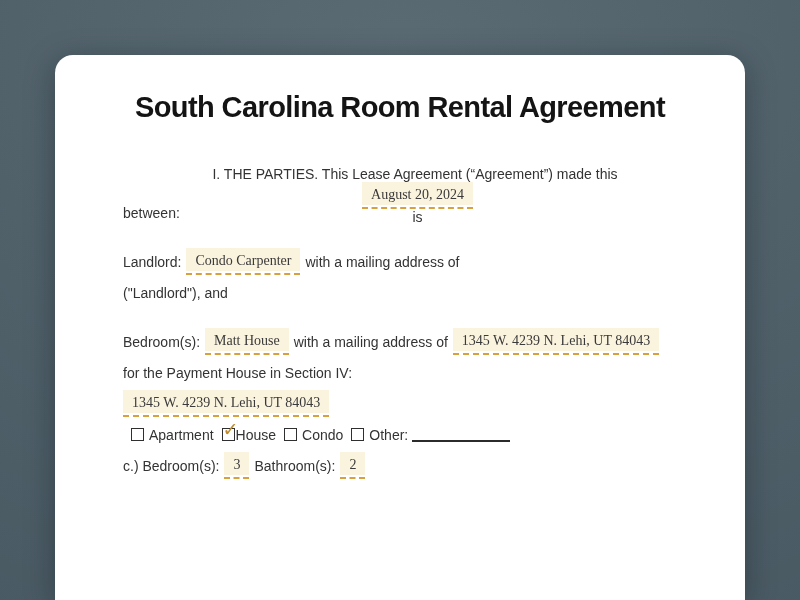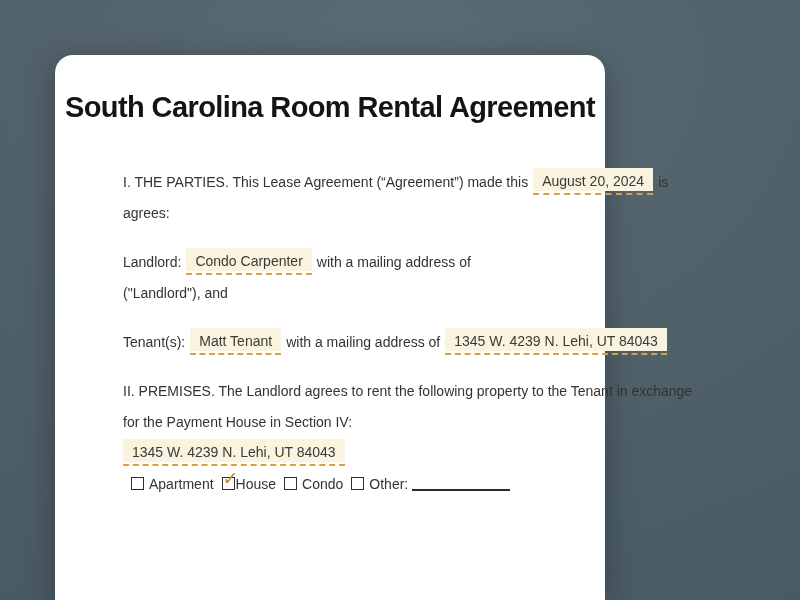--- a/index.html
+++ b/index.html
@@ -3,48 +3,49 @@
 <meta charset="utf-8">
 <style>
   * { margin:0; padding:0; box-sizing:border-box; }
   html,body { width:800px; height:600px; overflow:hidden; }
   body {
     font-family: "Liberation Sans", "DejaVu Sans", sans-serif;
     background:
       radial-gradient(120% 120% at 50% 10%, #5b6b74 0%, #51616a 45%, #485862 100%);
   }
   .card {
-    position:absolute; left:55px; top:55px; width:550px; height:545px;
+    position:absolute; left:55px; top:55px; width:690px; height:545px;
     background:#ffffff; border-radius:18px 18px 0 0;
     box-shadow: 0 6px 30px rgba(10,22,28,0.38);
   }
   .doc-title {
     margin-top:36px; text-align:center;
     font-size:29px; font-weight:bold; letter-spacing:-0.6px; color:#141414;
   }
   .content {
     padding:0 38px 0 68px;
     font-size:14px; color:#333333;
   }
   .line {
     height:31px; display:flex; align-items:center; white-space:pre;
   }
   .line > * + * { margin-left:5px; }
   .para-gap { margin-top:18px; }
-  .first-para { margin-top:42px; }
+  .first-para { margin-top:42px;flex-direction:column; }
   .field {
     display:inline-block;
     line-height:14px;
     padding:6px 9px 5px;
     color:#3a3a3a;
     border-bottom:2px dashed var(--underline, #d9a13e);
     background-image:linear-gradient(var(--field-bg,#faf3de), var(--field-bg,#faf3de));
     background-repeat:no-repeat;
     background-size:100% calc(100% - 2px);
     white-space:pre;
+    font-family:Liberation Serif, serif;
   }
   .opt { display:flex; align-items:center; margin-left:8px; }
   .cb {
     position:relative; display:inline-block;
     width:13px; height:13px; border:1.5px solid #2f2f2f;
     margin-right:5px; background:#fff;
   }
   .tick {
     display:none; position:absolute; left:0px; top:-9px;
     font-size:19px; font-weight:bold; line-height:1;
@@ -66,44 +67,41 @@
 
   <div class="content">
 
     <div>
       <div class="line first-para">
         <span>I. THE PARTIES. This Lease Agreement (“Agreement”) made this</span>
         <span class="field">August 20, 2024</span>
         <span>is</span>
       </div>
       <div class="line">
-        <span>agrees:</span>
+        <span>between:</span>
       </div>
 
       <div class="line para-gap">
         <span>Landlord:</span>
         <span class="field">Condo Carpenter</span>
         <span>with a mailing address of</span>
       </div>
       <div class="line">
         <span>("Landlord"), and</span>
       </div>
 
       <div class="line para-gap">
-        <span>Tenant(s):</span>
-        <span class="field">Matt Tenant</span>
+        <span>Bedroom(s):</span>
+        <span class="field">Matt House</span>
         <span>with a mailing address of</span>
         <span class="field">1345 W. 4239 N. Lehi, UT 84043</span>
       </div>
     </div>
 
     <div>
-      <div class="line para-gap">
-        <span>II. PREMISES. The Landlord agrees to rent the following property to the Tenant in exchange</span>
-      </div>
       <div class="line">
         <span>for the Payment House in Section IV:</span>
       </div>
 
       <div class="line">
         <span class="field">1345 W. 4239 N. Lehi, UT 84043</span>
       </div>
 
       <div class="line">
 
@@ -122,16 +120,22 @@
           <span>Condo</span>
         </span>
 
         <span class="opt">
           <span class="cb"></span>
           <span>Other:</span>
         </span>
         <span class="blank"></span>
       </div>
 
+      <div class="line">
+        <span>c.) Bedroom(s):</span>
+        <span class="field">3</span>
+        <span>Bathroom(s):</span>
+        <span class="field">2</span>
+      </div>
     </div>
 
   </div>
 </div>
 
 </body></html>

